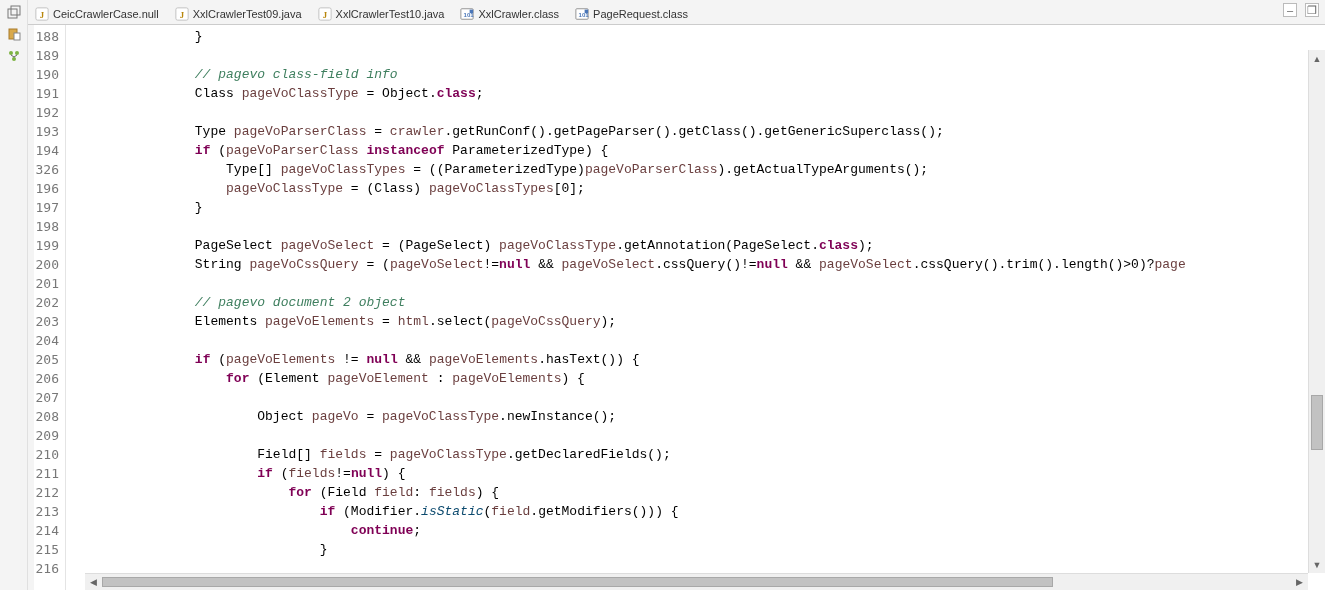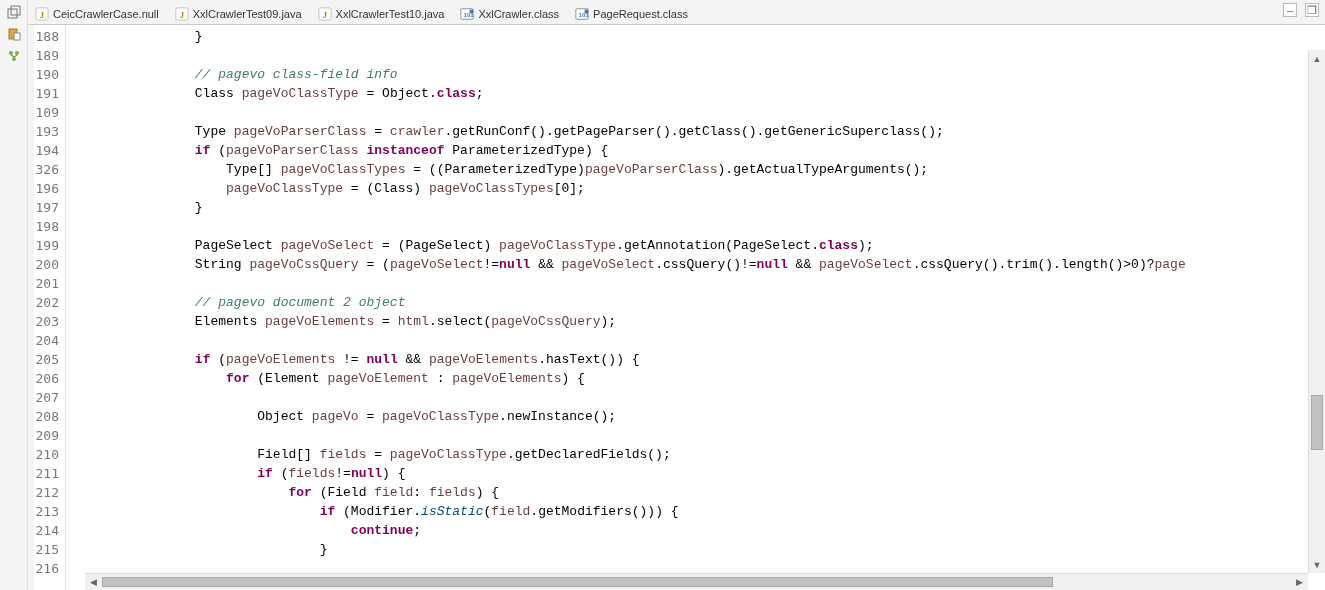--- a/index.html
+++ b/index.html
@@ -118,21 +118,21 @@
         <div class="tab-ctrl">❐</div>
       </div>
     </div>
 
     <div class="editor-wrap">
       <div class="gutter" id="gutter">
           <div>188</div>
           <div>189</div>
           <div>190</div>
           <div>191</div>
-          <div>109</div>
+          <div>192</div>
           <div>193</div>
           <div>194</div>
           <div>326</div>
           <div>196</div>
           <div>197</div>
           <div>198</div>
           <div>199</div>
           <div>200</div>
           <div>201</div>
           <div>202</div>

